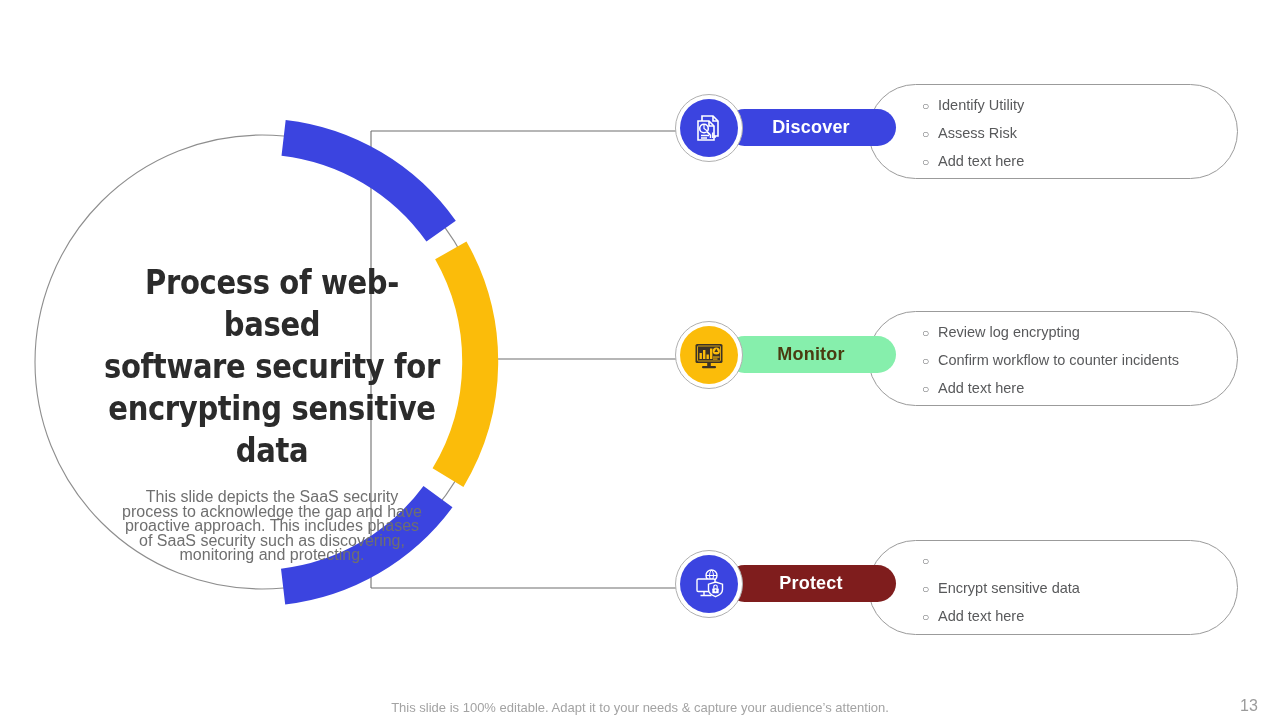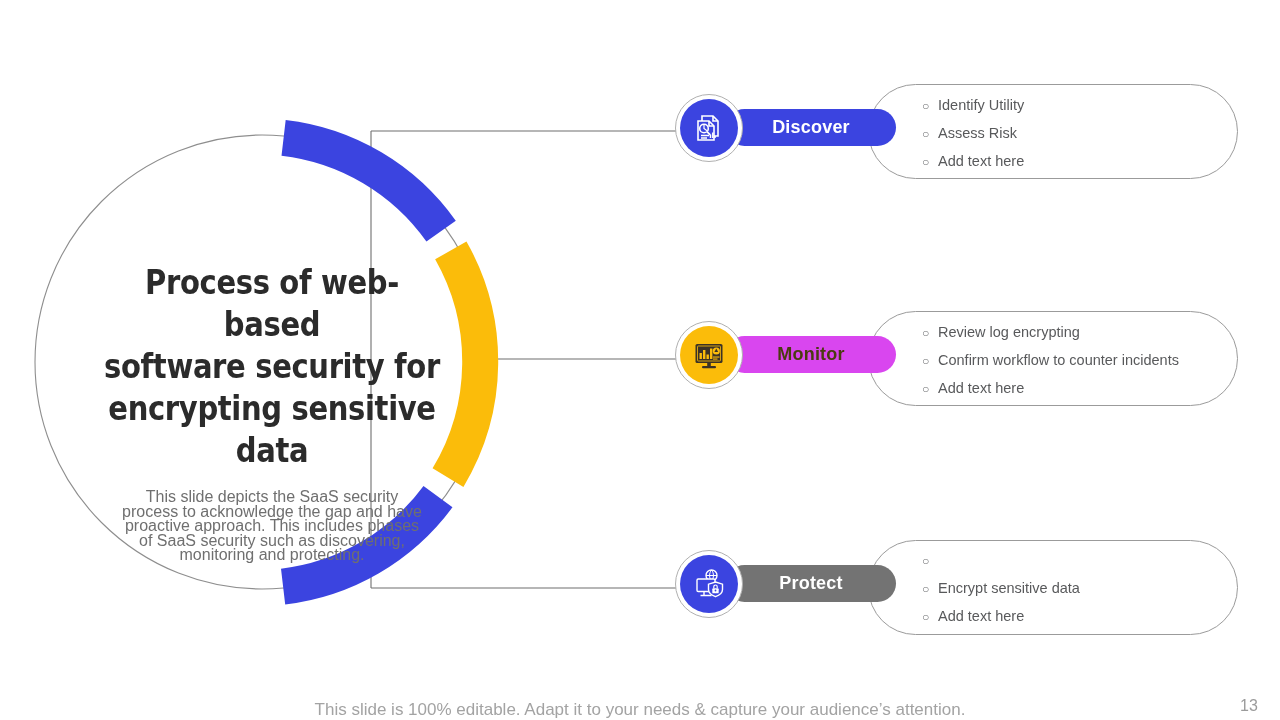--- a/index.html
+++ b/index.html
@@ -149,21 +149,21 @@
   }
   .icon-inner svg { display: block; }
 
   
   #footer-note {
     position: absolute;
     left: 0;
     top: 700px;
     width: 1280px;
     text-align: center;
-    font-size: 17px;
+    font-size: 13px;
     color: #a3a3a3;
   }
   #page-number {
     position: absolute;
     left: 1240px;
     top: 697px;
     width: 30px;
     font-size: 16px;
     color: #9b9b9b;
   }
@@ -231,21 +231,21 @@
       <li class="bullet-item">
         <span class="bullet-mark">○</span>
         <span>Add text here</span>
       </li>
     </ul>
   </div>
 
   <div class="row row-monitor">
     <div class="bullet-card"></div>
 
-    <div class="label-pill" style="background:#d946ef;">
+    <div class="label-pill" style="background:#86efac;">
       <span class="label-text" style="color:#4A3B10;">Monitor</span>
     </div>
 
     <div class="icon-badge">
       <div class="icon-inner" style="background:#FBBC0A;">
         <svg width="36" height="36" viewBox="0 0 36 36" fill="none">
           <rect x="4.5" y="7" width="27" height="19" rx="1.6" fill="#3b3226"></rect>
           <rect x="6.5" y="9" width="23" height="15" rx="0.8" fill="#3b3226" stroke="#FBBC0A" stroke-width="0.8"></rect>
           <rect x="8.5" y="16" width="2.4" height="6" fill="#FBBC0A"></rect>
           <rect x="12" y="13" width="2.4" height="9" fill="#FBBC0A"></rect>
@@ -273,21 +273,21 @@
       <li class="bullet-item">
         <span class="bullet-mark">○</span>
         <span>Add text here</span>
       </li>
     </ul>
   </div>
 
   <div class="row row-protect">
     <div class="bullet-card"></div>
 
-    <div class="label-pill" style="background:#737373;">
+    <div class="label-pill" style="background:#7f1d1d;">
       <span class="label-text" style="color:#ffffff;">Protect</span>
     </div>
 
     <div class="icon-badge">
       <div class="icon-inner" style="background:#3B44E0;">
         <svg width="36" height="36" viewBox="0 0 36 36" fill="none" stroke="#ffffff" stroke-width="1.4">
           <circle cx="20.5" cy="9.5" r="5.5" fill="#3B44E0" stroke="#ffffff"></circle>
           <path d="M15 9.5 h11 M20.5 4 c2.6 3 2.6 8 0 11 M20.5 4 c-2.6 3 -2.6 8 0 11" stroke="#ffffff" stroke-width="1"></path>
           <rect x="6" y="13" width="18" height="12.5" rx="1.2" fill="#3B44E0" stroke="#ffffff"></rect>
           <path d="M13 25.5 v3.5 M9.5 29.5 h11" stroke="#ffffff"></path>

